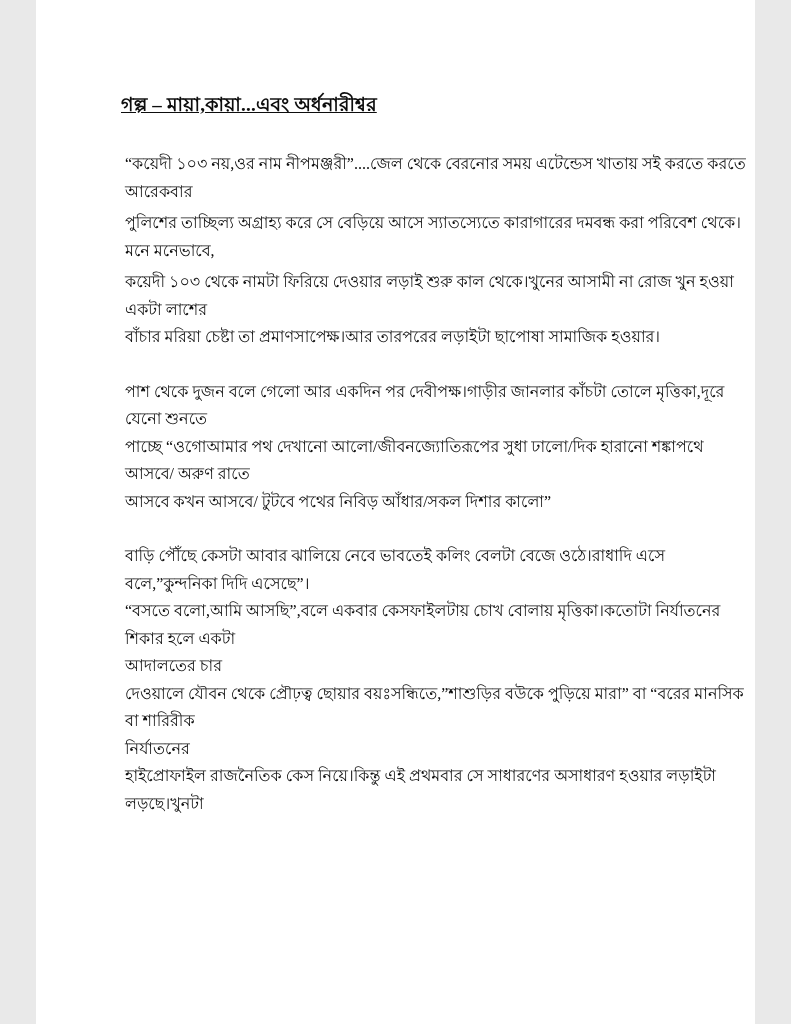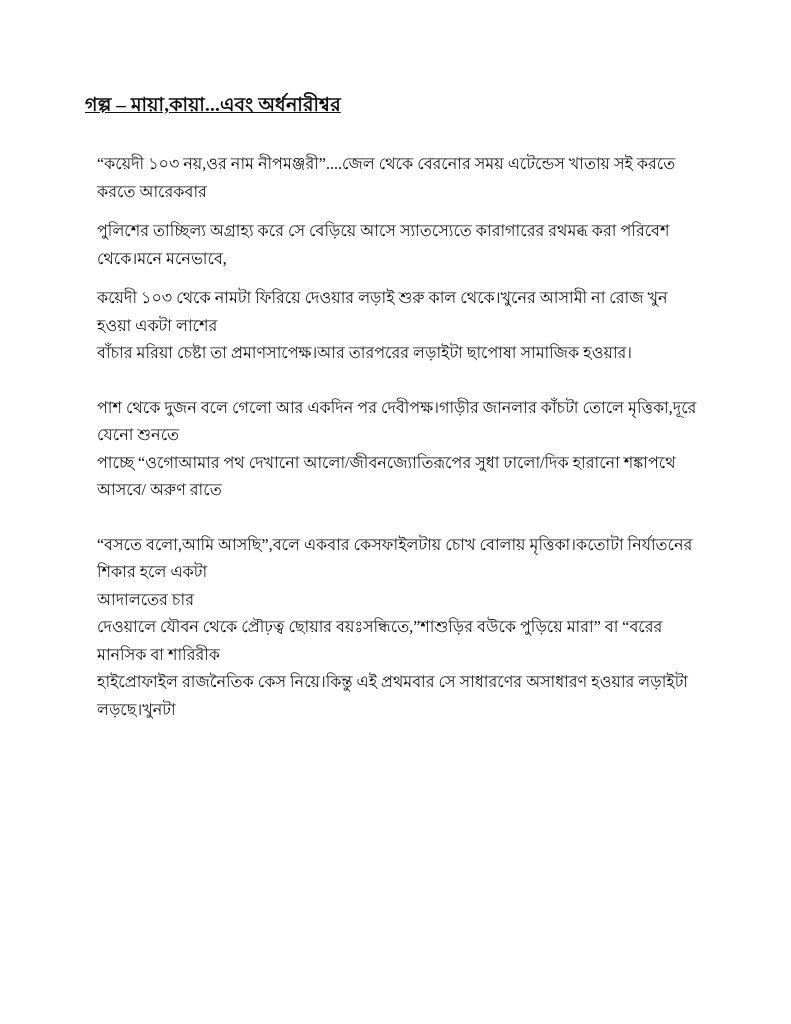--- a/index.html
+++ b/index.html
@@ -3,21 +3,21 @@
 <meta charset="utf-8">
 <style>
   html, body {
     margin: 0;
     padding: 0;
     background: #e9e9e9;
     font-family: "Liberation Serif", "DejaVu Serif", serif;
   }
   .page {
     position: relative;
-    width: 791px;
+    width: 719px;
     height: 1024px;
     margin: 0 auto;
     background: #ffffff;
     color: #0d0d0d;
     overflow: hidden;
     box-sizing: border-box;
     text-decoration: underline;
   }
   .content {
     position: absolute;
@@ -30,21 +30,21 @@
     text-decoration: underline;
     font-size: 19px;
     line-height: 30px;
     letter-spacing: 0.2px;
   }
   .story-body {
     margin-top: 30px;
     font-size: 16px;
   }
   .paragraph {
-    margin: 12px;
+    margin: 4px;
   }
   .paragraph.gap-before {
     margin-top: 27px;
   }
   .text-line {
     display: block;
     line-height: 27.5px;
     white-space: normal;
   }
 </style>
@@ -56,32 +56,35 @@
 
     <div class="doc-header">
       <span class="title-line">গল্প – মায়া,কায়া...এবং অর্ধনারীশ্বর</span><br>
     </div>
 
     <div class="story-body" id="story-body">
         <div class="paragraph">
           <span class="text-line">“কয়েদী ১০৩ নয়,ওর নাম নীপমঞ্জরী”....জেল থেকে বেরনোর সময় এটেন্ডেস খাতায় সই করতে করতে আরেকবার</span>
         </div>
         <div class="paragraph">
-          <span class="text-line">পুলিশের তাচ্ছিল্য অগ্রাহ্য করে সে বেড়িয়ে আসে স্যাতস্যেতে কারাগারের  রথমব্ধ করা পরিবেশ থেকে।মনে মনেভাবে,</span>
+          <span class="text-line">পুলিশের তাচ্ছিল্য অগ্রাহ্য করে সে বেড়িয়ে আসে স্যাতস্যেতে কারাগারের  দমবন্ধ করা পরিবেশ থেকে।মনে মনেভাবে,</span>
         </div>
         <div class="paragraph">
           <span class="text-line">কয়েদী ১০৩ থেকে নামটা ফিরিয়ে দেওয়ার লড়াই শুরু কাল থেকে।খুনের আসামী না রোজ খুন হওয়া একটা লাশের</span>
           <span class="text-line">বাঁচার মরিয়া চেষ্টা তা প্রমাণসাপেক্ষ।আর তারপরের লড়াইটা ছাপোষা সামাজিক হওয়ার।</span>
         </div>
         <div class="paragraph gap-before">
           <span class="text-line">পাশ থেকে দুজন বলে গেলো আর একদিন পর দেবীপক্ষ।গাড়ীর জানলার কাঁচটা তোলে মৃত্তিকা,দূরে যেনো শুনতে</span>
           <span class="text-line">পাচ্ছে “ওগোআমার পথ দেখানো আলো/জীবনজ্যোতিরূপের সুধা ঢালো/দিক হারানো শঙ্কাপথে আসবে/ অরুণ রাতে</span>
+          <span class="text-line">আসবে কখন আসবে/ টুটবে পথের নিবিড় আঁধার/সকল দিশার কালো”</span>
         </div>
         <div class="paragraph gap-before">
+          <span class="text-line">বাড়ি পৌঁছে কেসটা আবার ঝালিয়ে নেবে ভাবতেই কলিং বেলটা বেজে ওঠে।রাধাদি এসে বলে,”কুন্দনিকা দিদি এসেছে”।</span>
           <span class="text-line">“বসতে বলো,আমি আসছি”,বলে একবার কেসফাইলটায় চোখ বোলায় মৃত্তিকা।কতোটা নির্যাতনের শিকার হলে একটা</span>
           <span class="text-line">আদালতের চার</span>
           <span class="text-line">দেওয়ালে যৌবন থেকে প্রৌঢ়ত্ব ছোয়ার বয়ঃসন্ধিতে,”শাশুড়ির বউকে পুড়িয়ে মারা” বা “বরের মানসিক বা শারিরীক</span>
+          <span class="text-line">নির্যাতনের</span>
           <span class="text-line">হাইপ্রোফাইল রাজনৈতিক কেস নিয়ে।কিন্তু এই প্রথমবার সে সাধারণের অসাধারণ হওয়ার লড়াইটা লড়ছে।খুনটা</span>
         </div>
       </div>
 
   </div>
 </div>
 
 </body></html>

